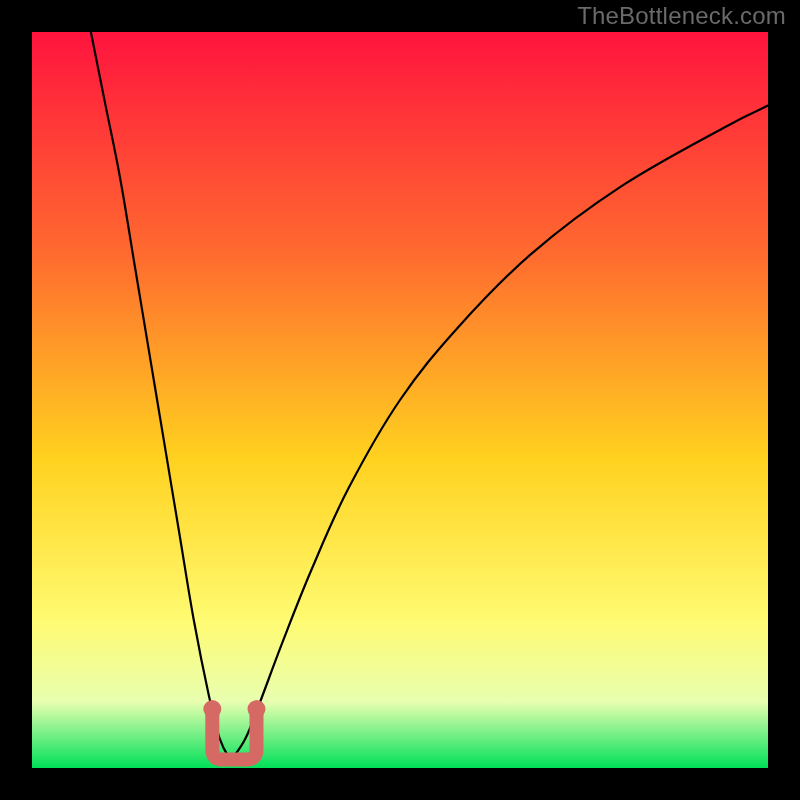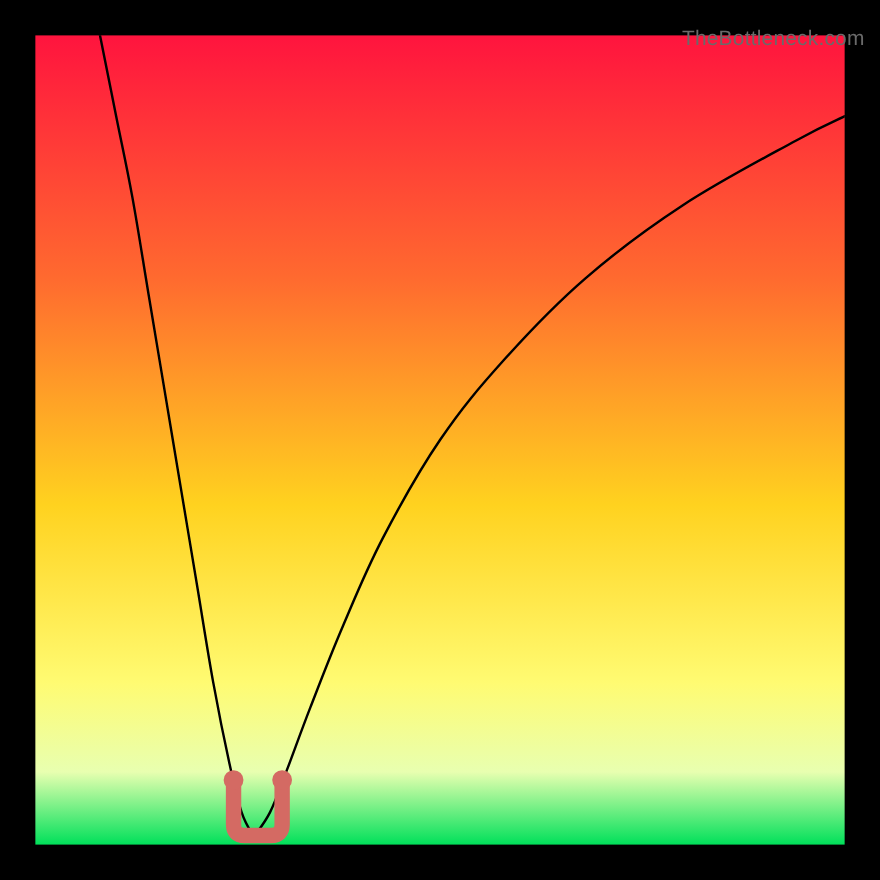--- a/index.html
+++ b/index.html
@@ -18,26 +18,25 @@
     background: #000;
   }
   .plot {
     position: absolute;
     background: #000;
   }
   .watermark {
     position: absolute;
     top: 2px;
     right: 14px;
-    font-size: 19px;
+    font-size: 24px;
     font-weight: 400;
     color: #6a6a6a;
     letter-spacing: 0.2px;
     user-select: none;
-    margin-top: 23px;
   }
   svg { display: block; }
 </style>
 </head>
 <body>
 
 <div class="frame">
   <div class="plot" id="plot" style="left: 32px; top: 32px; width: 736px; height: 736px;">
       <svg width="736" height="736" viewBox="0 0 736 736">
         <defs>

